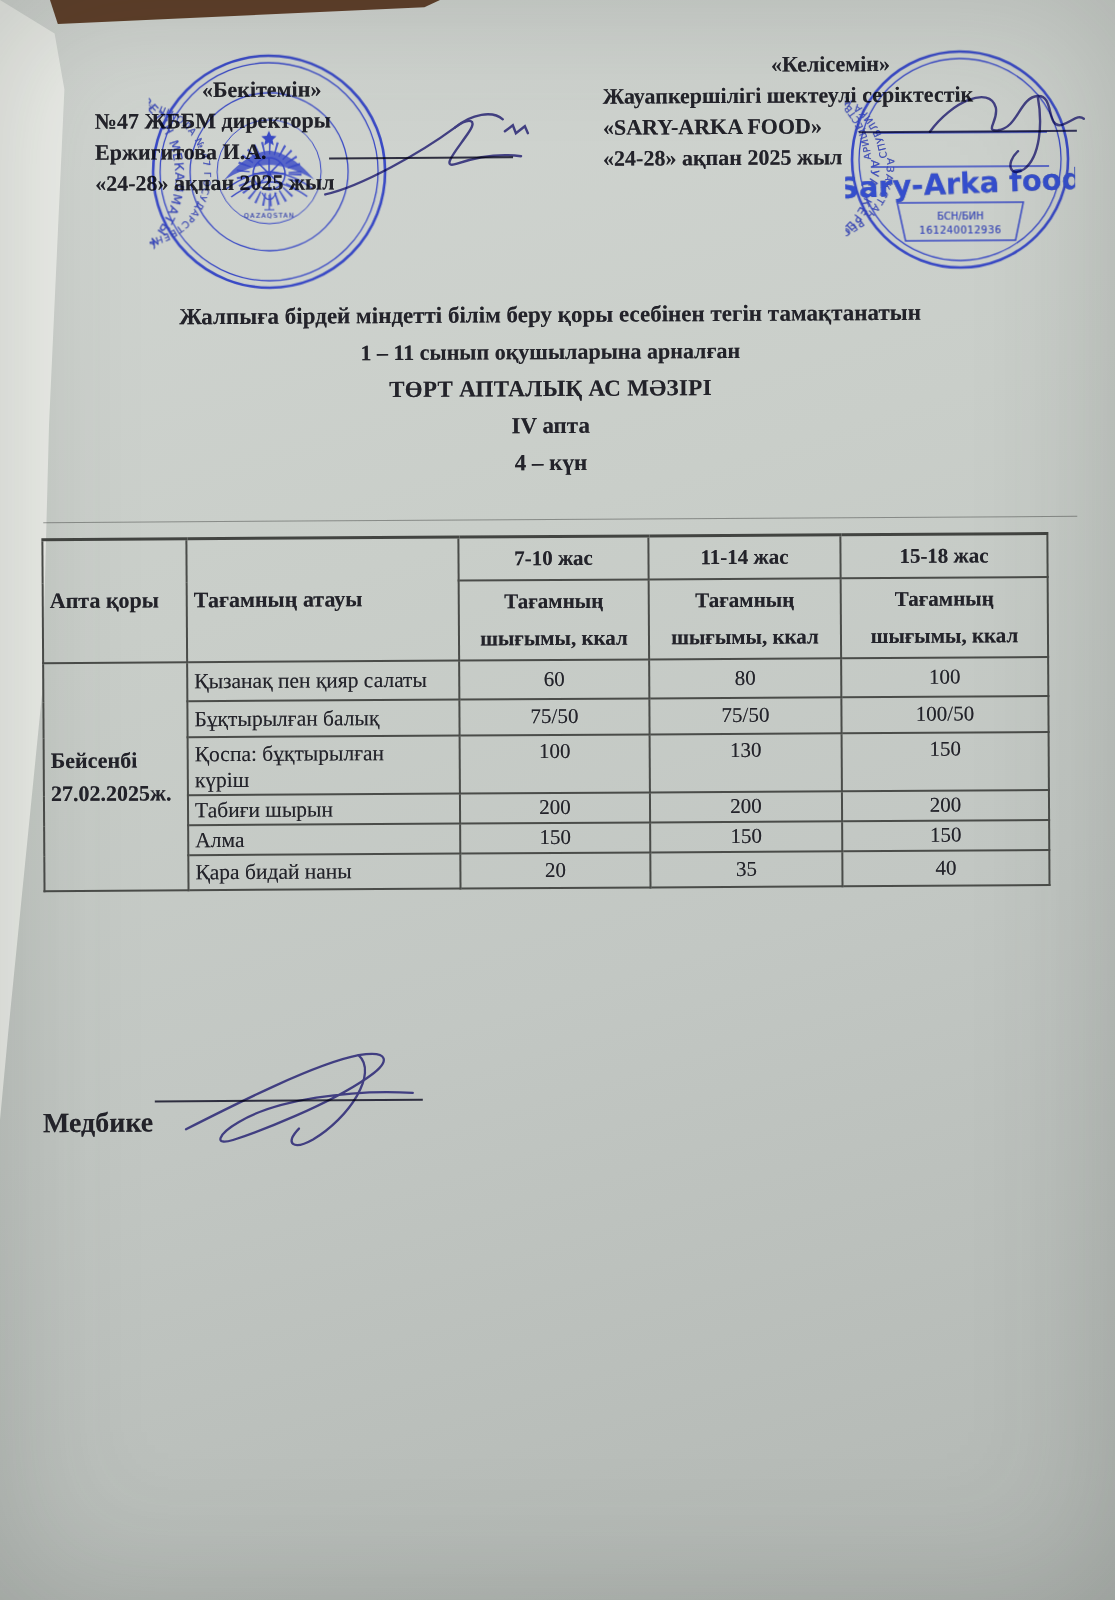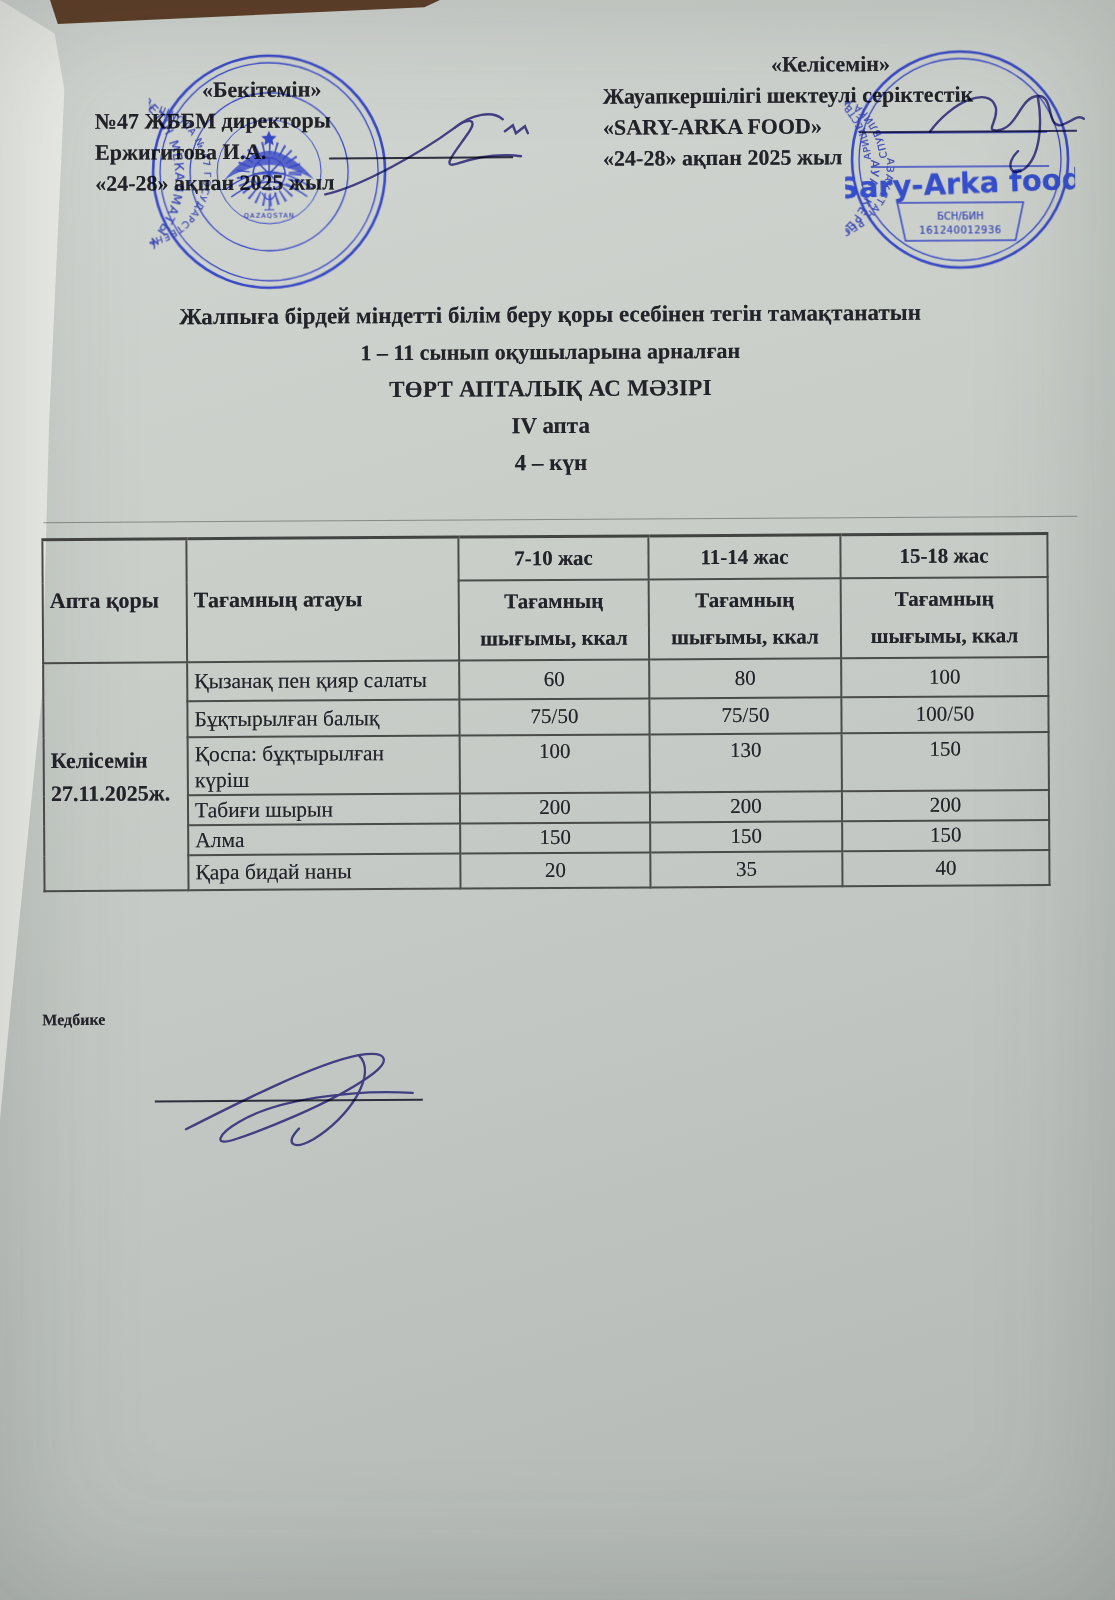--- a/index.html
+++ b/index.html
@@ -34,21 +34,21 @@
     font-size:21px;}
   table.menu td{border:2px solid #4a4c49;padding:1px 6px;vertical-align:middle;}
   table.menu tr.r-age td{border-top:3px solid #424441;}
   td.c-day,td.c-dish-h{font-weight:bold;text-align:left;padding-left:12px;font-size:22px;}
   td.age{font-weight:bold;text-align:center;font-size:21px;}
   td.sub{font-weight:bold;text-align:center;line-height:37px;font-size:21px;}
   td.daycell{vertical-align:top;padding-top:8px;padding-left:8px;font-weight:bold;font-size:22px;line-height:33px;}
   td.dish{text-align:left;padding-left:10px;white-space:pre-line;line-height:26px;font-size:21.5px;}
   td.num{text-align:center;font-size:21px;}
 
-  .footer-label{position:absolute;left:40px;top:1008px;font-size:16px;font-weight:bold;}
+  .footer-label{position:absolute;left:40px;top:1104px;font-size:28px;font-weight:bold;}
   .sign-line{position:absolute;border-bottom:2px solid #2f2f40;height:0;}
   #line-dir{left:332px;top:156px;width:184px;}
   #line-agree{left:862px;top:133px;width:218px;border-color:#33335a;}
   #line-med{left:152px;top:1098px;width:268px;}
 
   .stamp{position:absolute;mix-blend-mode:multiply;opacity:.92;filter:blur(.2px);}
   .sig{position:absolute;mix-blend-mode:multiply;opacity:.88;z-index:20;}
   .stamp-sans{font-family:"DejaVu Sans",sans-serif;}
 </style>
 </head>
@@ -101,22 +101,22 @@
         <td class="age">11-14 жас</td>
         <td class="age">15-18 жас</td>
       </tr>
       <tr style="height:80px">
         <td class="sub">Тағамның шығымы, ккал</td>
         <td class="sub">Тағамның шығымы, ккал</td>
         <td class="sub">Тағамның шығымы, ккал</td>
       </tr>
       <tr style="height:39px">
         <td class="daycell" rowspan="6">
-          <div>Келісемін</div>
-          <div>27.11.2025ж.</div>
+          <div>Бейсенбі</div>
+          <div>27.02.2025ж.</div>
         </td>
         <td class="dish">Қызанақ пен қияр салаты</td>
         <td class="num">60</td>
         <td class="num">80</td>
         <td class="num">100</td>
       </tr>
       <tr style="height:36px">
         <td class="dish">Бұқтырылған балық</td>
         <td class="num">75/50</td>
         <td class="num">75/50</td>

